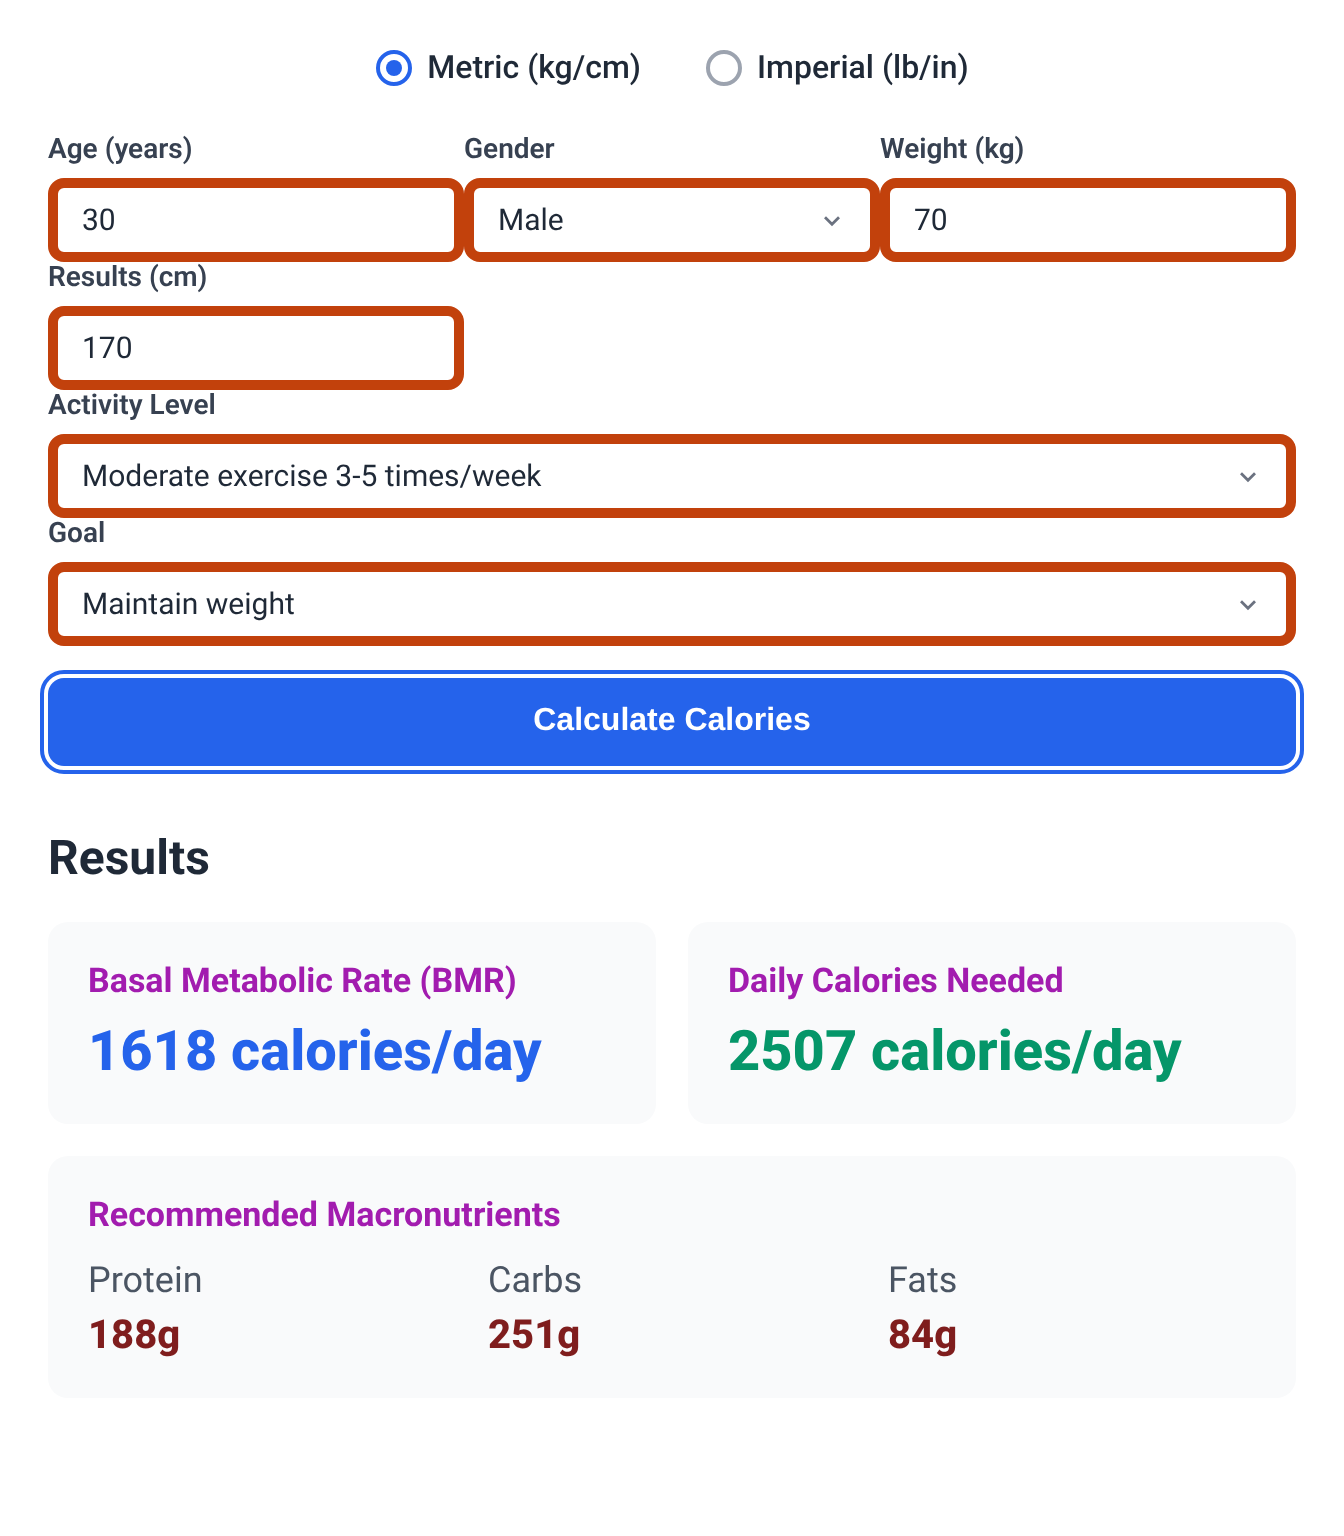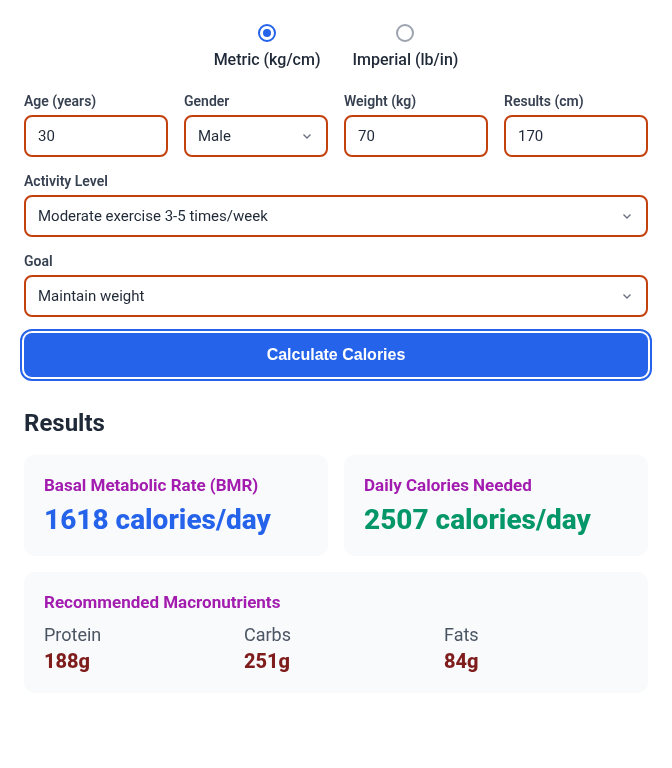--- a/index.html
+++ b/index.html
@@ -16,21 +16,20 @@
     gap: 32px;
     margin-bottom: 24px;
   }
   .radio-option {
     display: flex;
     align-items: center;
     gap: 8px;
     font-size: 16px;
     font-weight: 500;
     cursor: pointer;
-    flex-direction: column;
   }
   .radio-circle {
     width: 18px;
     height: 18px;
     border-radius: 50%;
     display: inline-flex;
     align-items: center;
     justify-content: center;
   }
   .radio-circle.checked {
@@ -41,39 +40,39 @@
     width: 8px;
     height: 8px;
     border-radius: 50%;
     background: #2563eb;
   }
   .radio-circle.unchecked {
     border: 2px solid #9ca3af;
   }
   .form-grid {
     display: grid;
-    grid-template-columns: 1fr 1fr 1fr 1fr;
-    gap: 16px;
+    grid-template-columns: 1fr 1fr 1fr;
+    gap: 0;
     margin-bottom: 16px;
   }
   .form-field {
     display: flex;
     flex-direction: column;
     gap: 6px;
   }
   .form-field.full { grid-column: 1 / -1; }
   .label {
     font-size: 14px;
     font-weight: 600;
     color: #374151;
   }
   .input, .select {
     width: 100%;
     height: 42px;
-    border: 2px solid #c2410c;
+    border: 5px solid #c2410c;
     border-radius: 8px;
     padding: 0 12px;
     font-size: 15px;
     color: #1f2937;
     background: #fff;
     display: flex;
     align-items: center;
   }
   .select {
     position: relative;

